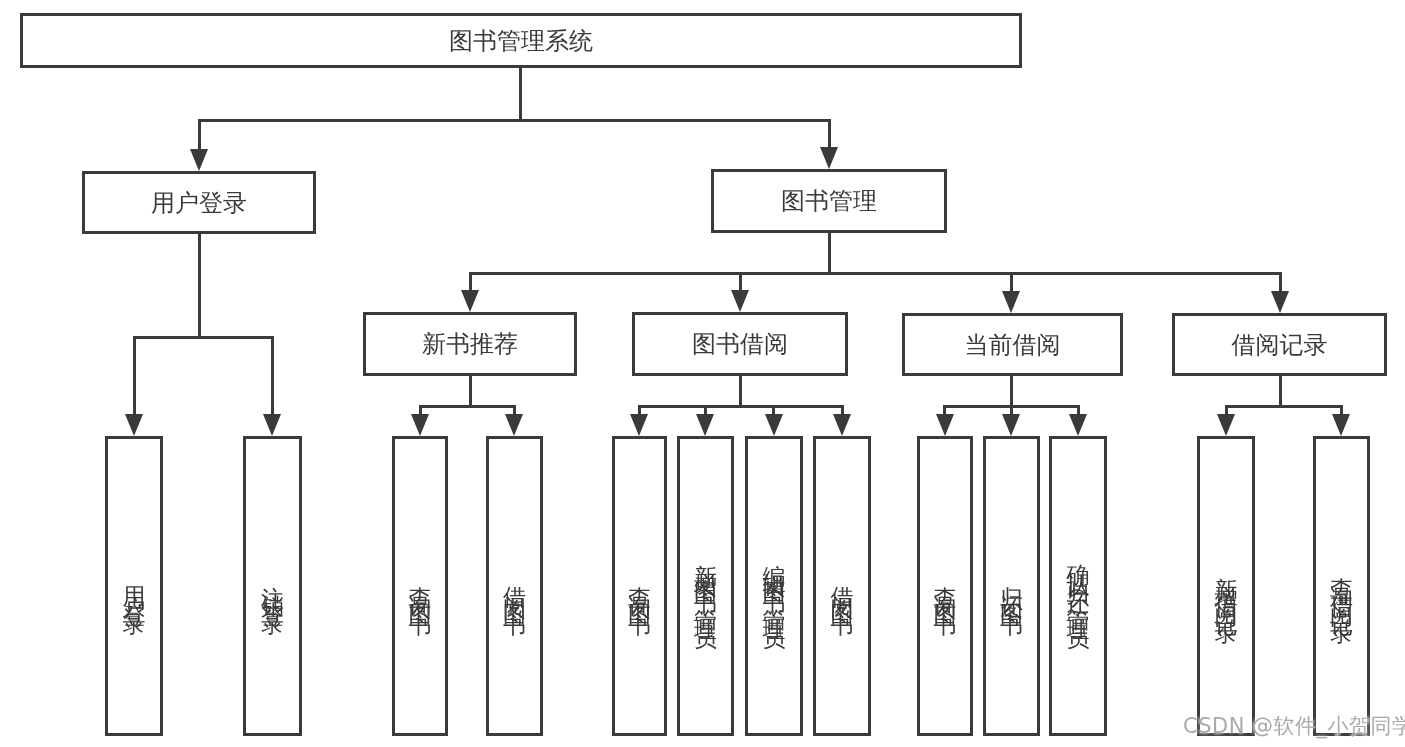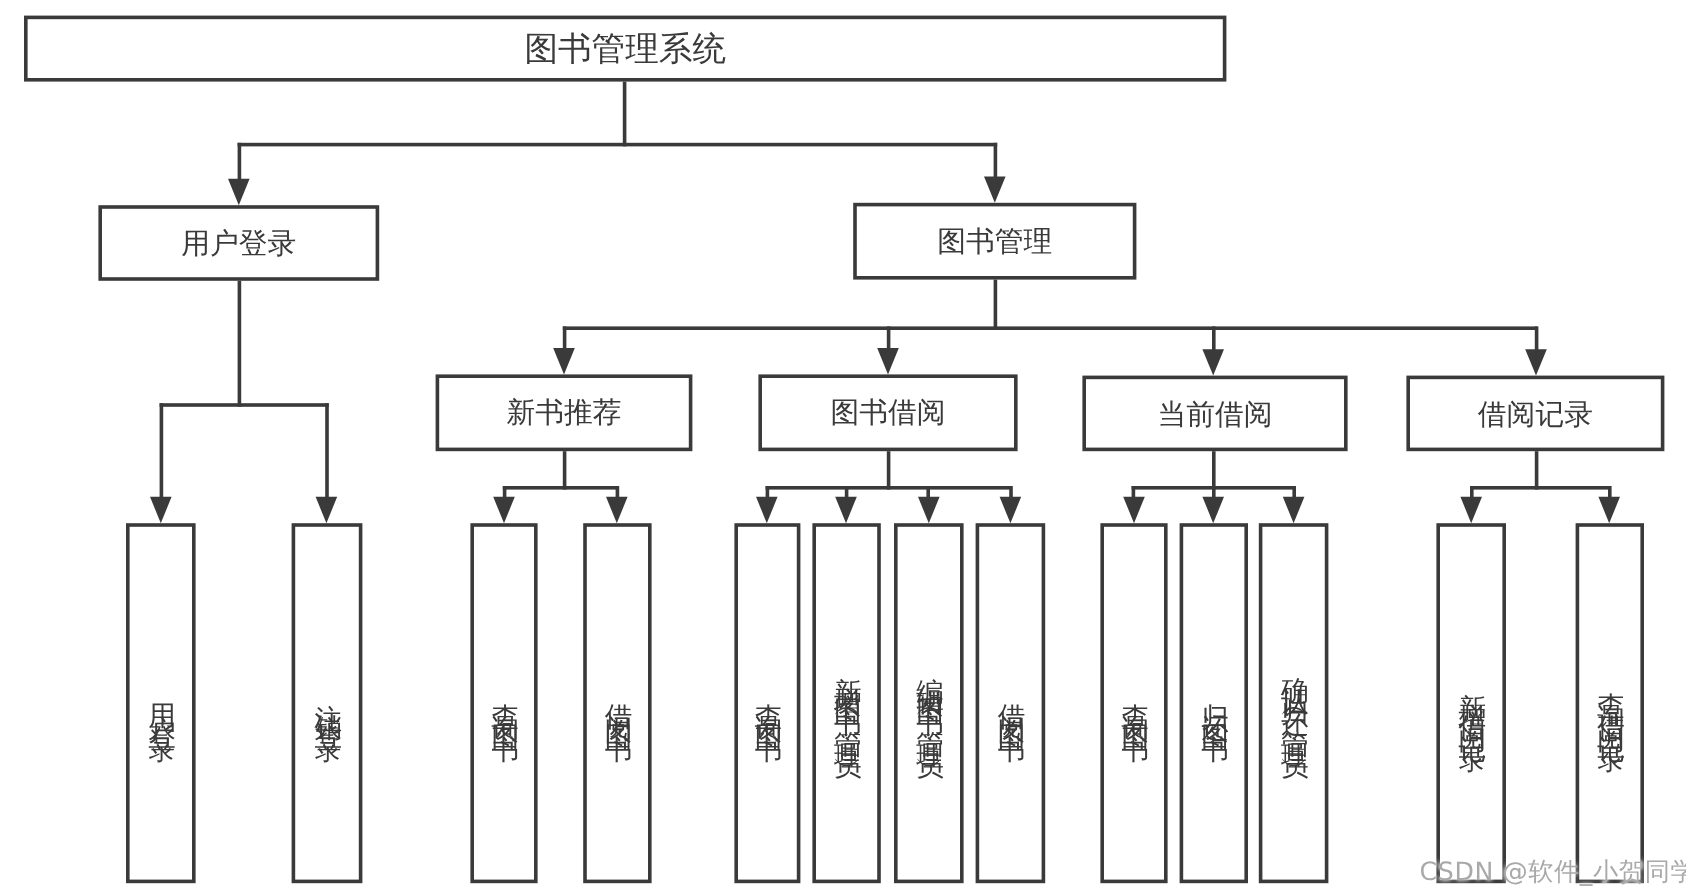--- a/index.html
+++ b/index.html
@@ -20,21 +20,21 @@
   .box{
     position:absolute;
     box-sizing:border-box;
     border:3px solid var(--line);
     background:var(--bg);
     display:flex;
     align-items:center;
     justify-content:center;
     text-align:center;
   }
-  .box.root{border-width:3px;font-size:28px;}
+  .box.root{border-width:3px;font-size:24px;}
   .box.lvl2{font-size:24px;}
   .box.lvl3{font-size:24px;}
   .box.leaf{font-size:23px;}
   .leaf .vtext{
     writing-mode:vertical-rl;
     text-orientation:mixed;
     letter-spacing:9px;
     line-height:1;
     white-space:nowrap;
   }

